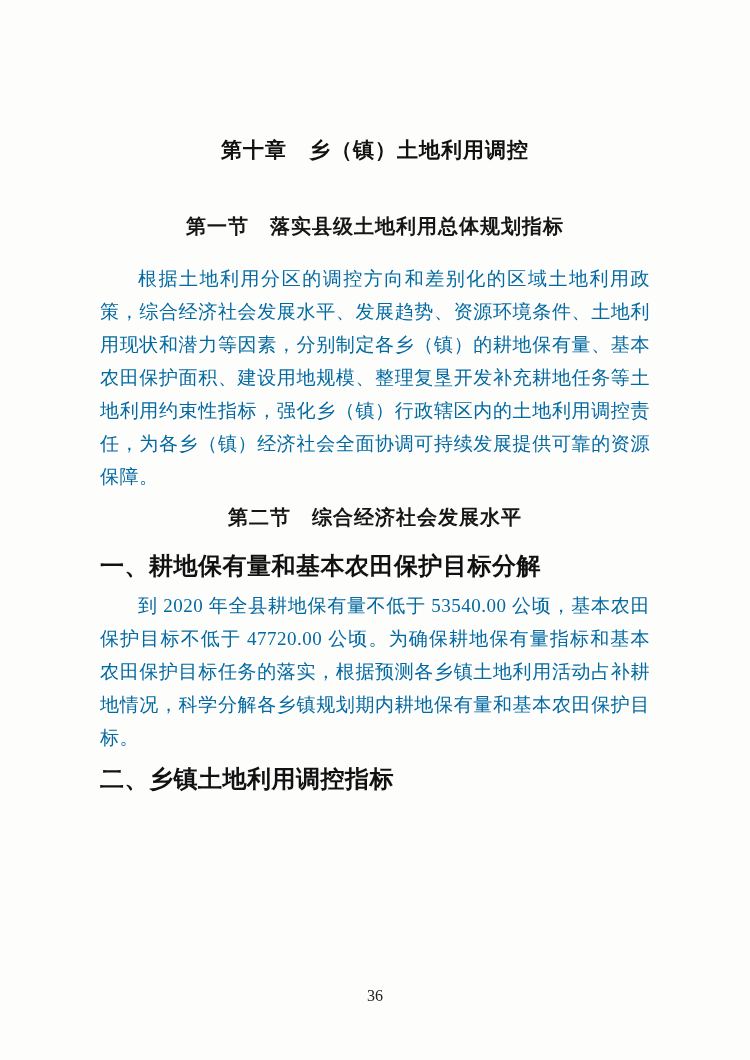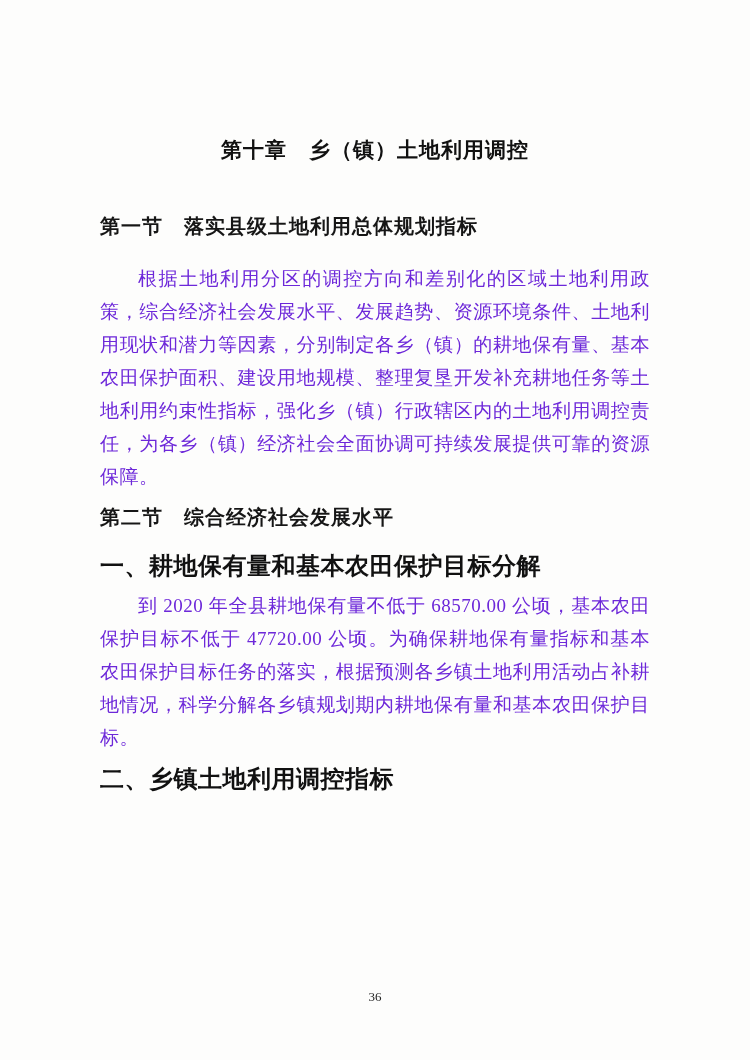--- a/index.html
+++ b/index.html
@@ -28,79 +28,79 @@
     margin: 136px 0 0 0;
     text-align: center;
     font-family: "Liberation Sans", "DejaVu Sans", sans-serif;
     font-weight: bold;
     font-size: 21px;
     line-height: 28px;
     letter-spacing: 1px;
     color: #111;
   }
   .section-title {
-    text-align: left;
+    text-align: center;
     font-family: "Liberation Serif", "DejaVu Serif", serif;
     font-weight: 600;
     font-size: 20px;
     line-height: 28px;
     letter-spacing: 1px;
     color: #161616;
   }
   .section-title.first { margin: 48px 0 0 0; }
   .section-title.second { margin: 10px 0 0 0; }
   .body-para {
     margin: 0;
     font-size: 19px;
     line-height: 33px;
     letter-spacing: 0.5px;
     text-align: justify;
     text-indent: 2em;
-    color: #6d28d9;
+    color: #0369a1;
   }
   .body-para.p1 { margin-top: 22px; }
   .body-para.p2 { margin-top: 10px; }
   .body-para.p3 { margin-top: 12px; }
   .sub-heading {
     margin: 22px 0 0 0;
     font-family: "Liberation Sans", "DejaVu Sans", sans-serif;
     font-weight: bold;
     font-size: 24px;
     line-height: 26px;
     letter-spacing: 0.5px;
     color: #111;
   }
   .sub-heading.h2 { margin-top: 12px; }
   .footer {
     position: absolute;
     left: 0;
     right: 0;
     bottom: 55px;
     text-align: center;
-    font-size: 13px;
+    font-size: 16px;
     color: #222;
   }
 </style>
 </head>
 <body>
 
 <div class="page">
   <div class="content">
 
     <h1 class="chapter-title">第十章　乡（镇）土地利用调控</h1>
 
     <h2 class="section-title first">第一节　落实县级土地利用总体规划指标</h2>
 
     <p class="body-para p1">根据土地利用分区的调控方向和差别化的区域土地利用政策，综合经济社会发展水平、发展趋势、资源环境条件、土地利用现状和潜力等因素，分别制定各乡（镇）的耕地保有量、基本农田保护面积、建设用地规模、整理复垦开发补充耕地任务等土地利用约束性指标，强化乡（镇）行政辖区内的土地利用调控责任，为各乡（镇）经济社会全面协调可持续发展提供可靠的资源保障。</p>
 
     <h2 class="section-title second">第二节　综合经济社会发展水平</h2>
 
     <h3 class="sub-heading h1">一、耕地保有量和基本农田保护目标分解</h3>
 
-    <p class="body-para p2">到 2020 年全县耕地保有量不低于 68570.00 公顷，基本农田保护目标不低于 47720.00 公顷。为确保耕地保有量指标和基本农田保护目标任务的落实，根据预测各乡镇土地利用活动占补耕地情况，科学分解各乡镇规划期内耕地保有量和基本农田保护目标。</p>
+    <p class="body-para p2">到 2020 年全县耕地保有量不低于 53540.00 公顷，基本农田保护目标不低于 47720.00 公顷。为确保耕地保有量指标和基本农田保护目标任务的落实，根据预测各乡镇土地利用活动占补耕地情况，科学分解各乡镇规划期内耕地保有量和基本农田保护目标。</p>
 
     <h3 class="sub-heading h2">二、乡镇土地利用调控指标</h3>
 
 
   </div>
 
   <div class="footer">36</div>
 </div>
 
 </body></html>

